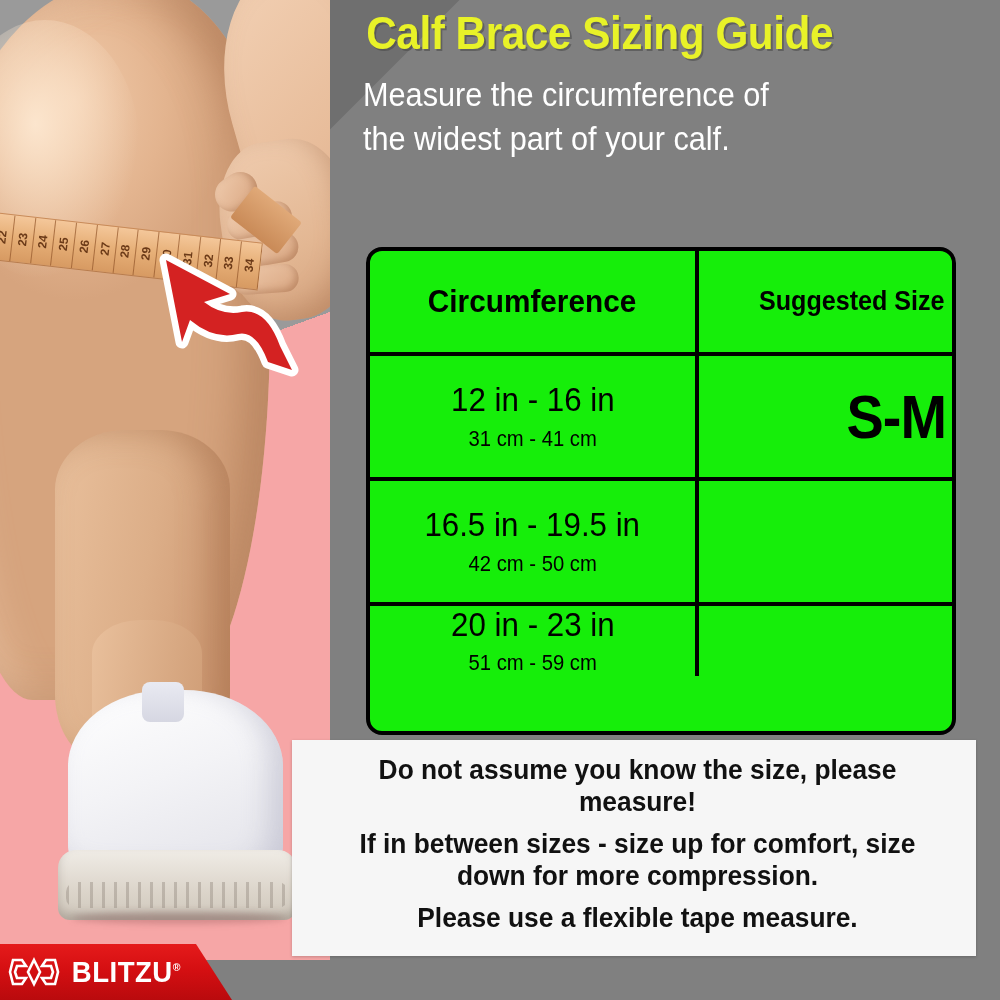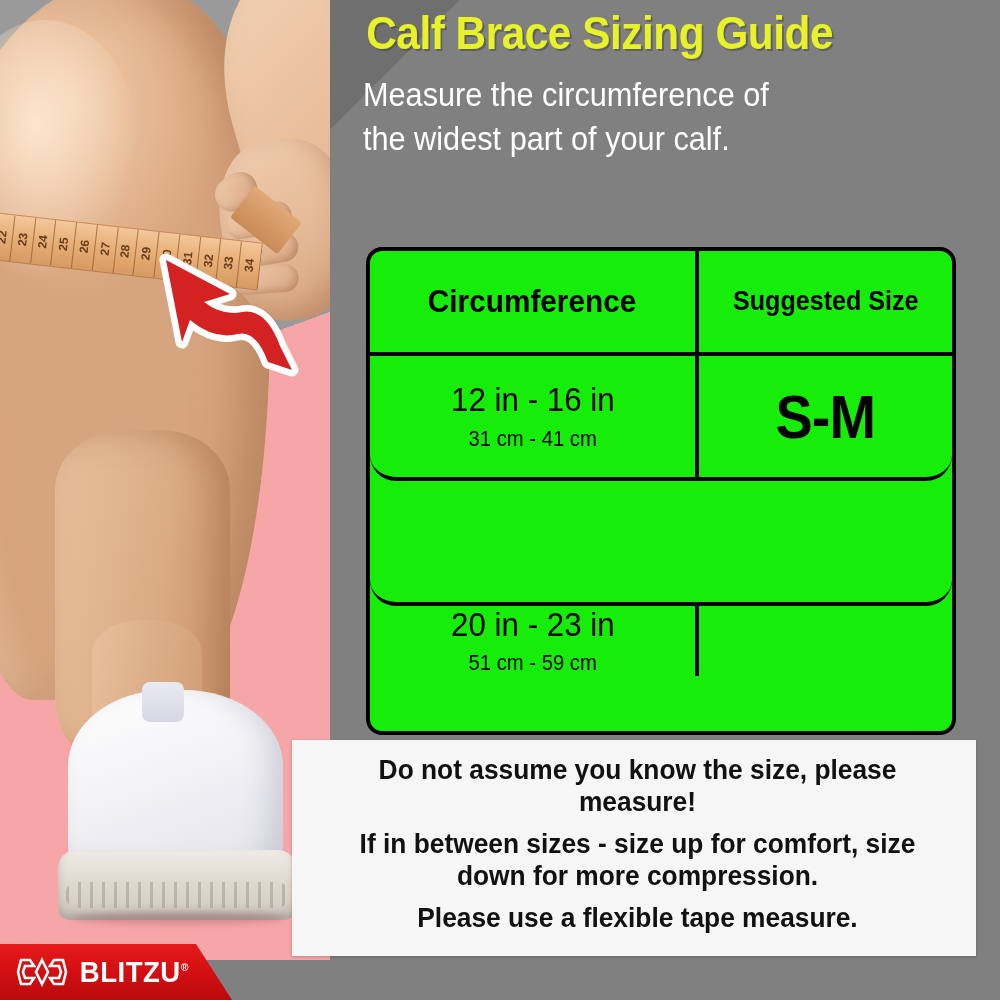--- a/index.html
+++ b/index.html
@@ -127,27 +127,27 @@
   .table{
     position:absolute;left:366px;top:220px;width:590px;height:488px;
     background:#16ee0a;border:4px solid #000;border-radius:16px;
     box-sizing:border-box;display:flex;flex-direction:column;
     overflow:hidden;
     margin-top:27px;
   }
   .trow{display:flex;border-bottom:4px solid #000;box-sizing:border-box;}
   .trow:last-child{border-bottom:none;flex-direction:column;}
   .trow.head{height:106px;}
-  .trow.body{height:126px;border-radius:26px;}
+  .trow.body{height:126px;}
   .tcell{
     display:flex;flex-direction:column;align-items:center;justify-content:center;
     box-sizing:border-box;text-align:center;color:#000;
   }
   .tcell.c1{width:56.5%;border-right:4px solid #000;}
-  .tcell.c2{width:43.5%;}
+  .tcell.c2{width:43.5%;align-items:flex-end;}
   .th{
     font-family:"Liberation Sans Narrow","Liberation Sans", sans-serif;
     font-weight:700;font-size:32px;transform:scaleX(.93);
   }
   .th.small{font-size:27px;}
   .val-in{
     font-family:"Liberation Sans Narrow","Liberation Sans", sans-serif;
     font-weight:400;font-size:34px;transform:scaleX(.92);line-height:1.1;
   }
   .val-cm{
@@ -171,21 +171,21 @@
     margin:0 0 9px 0;color:#111;
     font-family:"Liberation Sans Narrow","Liberation Sans", sans-serif;
     font-weight:700;font-size:28px;line-height:1.16;transform:scaleX(.94);
   }
 
   
   .logo{
     position:absolute;left:0;bottom:0;width:232px;height:56px;
     background:linear-gradient(180deg,#e51b1b 0%, #d50f12 45%, #b90a0d 100%);
     clip-path:polygon(0 0, 196px 0, 232px 56px, 0 56px);
-    display:flex;align-items:center;gap:9px;padding-left:16px;box-sizing:border-box;
+    display:flex;align-items:center;gap:9px;padding-left:8px;box-sizing:border-box;
   }
   .logo-mark{width:52px;height:32px;flex:none;}
   .logo-text{
     font-family:"Liberation Sans Narrow","Liberation Sans", sans-serif;
     font-weight:700;font-size:29px;color:#fff;letter-spacing:.5px;
     transform:scaleX(.95);position:relative;
   }
   .logo-reg{font-size:11px;vertical-align:super;}
 </style>
 </head>
@@ -304,20 +304,24 @@
       <div class="tcell c1">
         <span class="val-in">12 in - 16 in</span>
         <span class="val-cm">31 cm - 41 cm</span>
       </div>
       <div class="tcell c2">
         <span class="size">S-M</span>
       </div>
     </div>
 
     <div class="trow body">
+      <div class="tcell c1">
+        <span class="val-in">16.5 in - 19.5 in</span>
+        <span class="val-cm">42 cm - 50 cm</span>
+      </div>
     </div>
 
     <div class="trow body">
       <div class="tcell c1">
         <span class="val-in">20 in - 23 in</span>
         <span class="val-cm">51 cm - 59 cm</span>
       </div>
     </div>
   </div>
 

